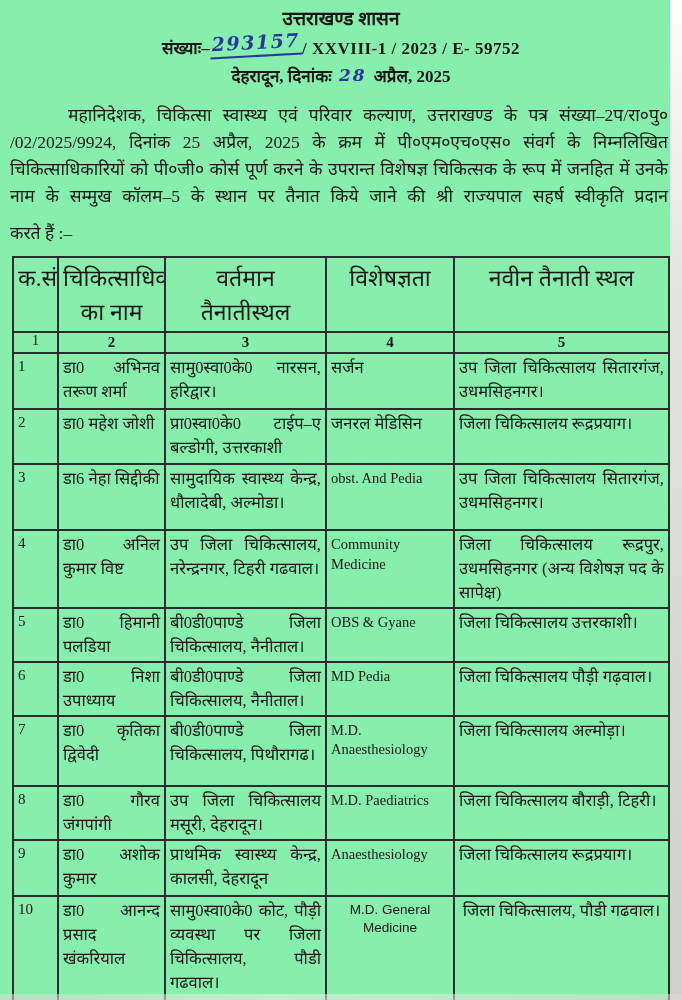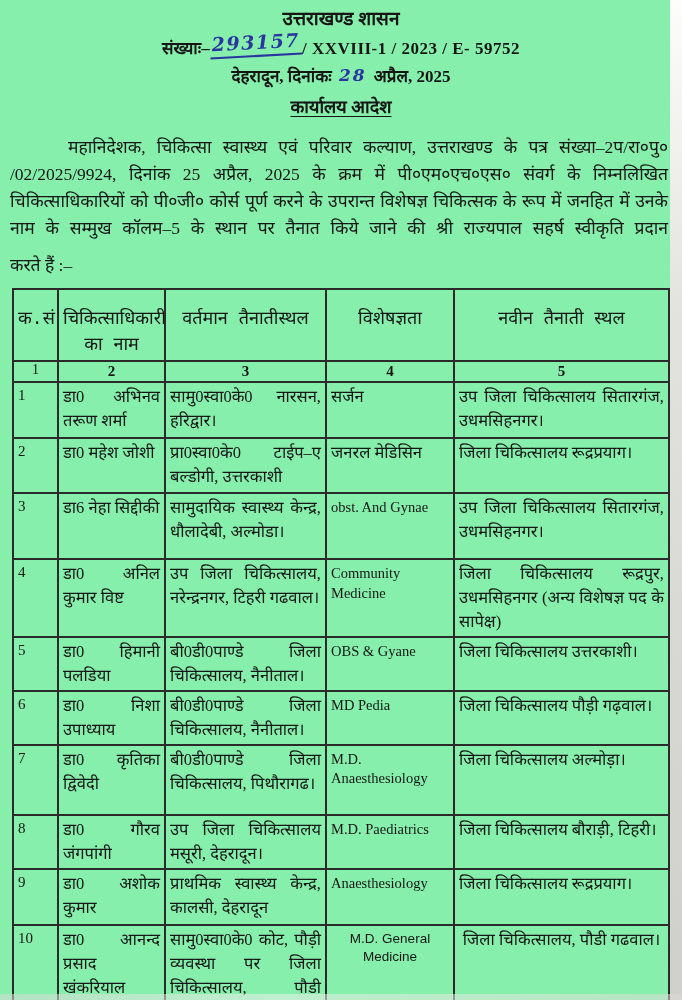--- a/index.html
+++ b/index.html
@@ -89,23 +89,22 @@
     padding:2px 4px;
     vertical-align:top;
     font-size:16.5px;
     line-height:1.45;
     font-weight:normal;
     overflow:hidden;
   }
   .order-table thead th{
     text-align:center;
     vertical-align:top;
-    font-size:18px;
-    padding-top:16px;
-    font-family:Liberation Mono, monospace;
+    font-size:23px;
+    padding-top:4px;
   }
   .colnum-row td{
     text-align:center;
     font-weight:bold;
     padding:0 2px 1px;
     line-height:1.2;
     font-family:"Liberation Serif",serif;
     font-size:15px;
   }
   .colnum-row td:first-child{font-weight:normal;font-size:14px;}
@@ -122,23 +121,20 @@
 </style>
 </head>
 <body>
 
 <div class="page">
 
   <div class="doc-header">
     <div class="gov-title">उत्तराखण्ड शासन</div>
     <div class="ref-line"><span>संख्याः–</span><span class="handwritten hw-number">293157</span><span class="ref-latin">/ XXVIII-1 / 2023 / E- 59752</span></div>
     <div class="date-line"><span>देहरादून, दिनांकः</span> <span class="handwritten hw-date">28</span> <span>अप्रैल, 2025</span></div>
-    <div class="order-heading-wrap">
-      <span class="order-heading">कार्यालय आदेश</span>
-    </div>
   </div>
 
   <p class="order-paragraph">महानिदेशक, चिकित्सा स्वास्थ्य एवं परिवार कल्याण, उत्तराखण्ड के पत्र संख्या–2प/रा०पु० /02/2025/9924, दिनांक 25 अप्रैल, 2025 के क्रम में पी०एम०एच०एस० संवर्ग के निम्नलिखित चिकित्साधिकारियों को पी०जी० कोर्स पूर्ण करने के उपरान्त विशेषज्ञ चिकित्सक के रूप में जनहित में उनके नाम के सम्मुख कॉलम–5 के स्थान पर तैनात किये जाने की श्री राज्यपाल सहर्ष स्वीकृति प्रदान</p>
   <p class="paragraph-tail">करते हैं :–</p>
 
   <table class="order-table">
     <colgroup>
       <col class="c1">
         <col class="c2">
         <col class="c3">
@@ -173,21 +169,21 @@
           <td class="sno">2</td>
           <td class="jcell">डा0 महेश जोशी</td>
           <td class="jcell">प्रा0स्वा0के0 टाईप–ए बल्डोगी, उत्तरकाशी</td>
           <td>जनरल मेडिसिन</td>
           <td class="jcell">जिला चिकित्सालय रूद्रप्रयाग।</td>
         </tr>
         <tr style="height: 66px;">
           <td class="sno">3</td>
           <td class="jcell">डा6 नेहा सिद्दीकी</td>
           <td class="jcell">सामुदायिक स्वास्थ्य केन्द्र, धौलादेबी, अल्मोडा।</td>
-          <td class="en">obst. And Gynae</td>
+          <td class="en">obst. And Pedia</td>
           <td class="jcell">उप जिला चिकित्सालय सितारगंज, उधमसिहनगर।</td>
         </tr>
         <tr style="height: 76px;">
           <td class="sno">4</td>
           <td class="jcell">डा0 अनिल कुमार विष्ट</td>
           <td class="jcell">उप जिला चिकित्सालय, नरेन्द्रनगर, टिहरी गढवाल।</td>
           <td class="en">Community Medicine</td>
           <td class="jcell">जिला चिकित्सालय रूद्रपुर, उधमसिहनगर (अन्य विशेषज्ञ पद के सापेक्ष)</td>
         </tr>
         <tr style="height: 54px;">

